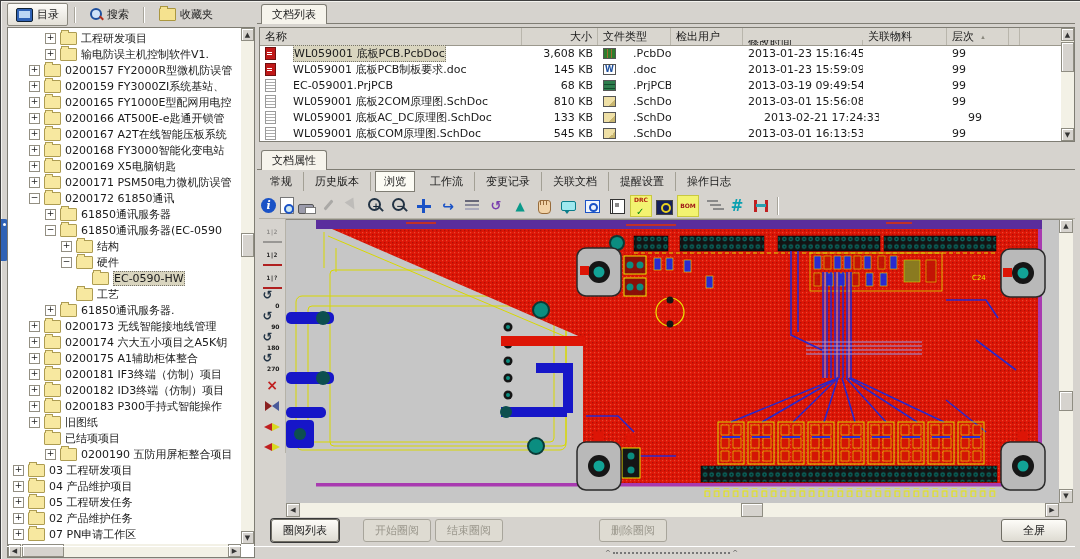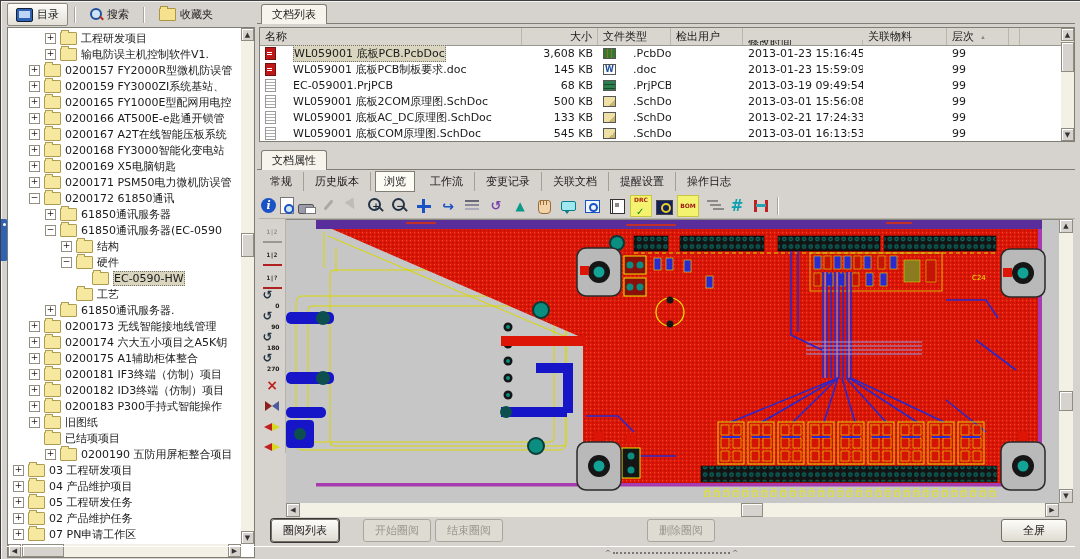--- a/index.html
+++ b/index.html
@@ -389,42 +389,42 @@
           <div class="dcell" style="width: 72px; flex: 0 0 auto;"></div>
           <div class="dcell" style="width: 120px; flex: 0 0 auto;">2013-03-19 09:49:54</div>
           <div class="dcell" style="width: 84px; flex: 0 0 auto;"></div>
           <div class="dcell" style="width: 62px; flex: 0 0 auto;">99</div>
         </div>
         <div class="drow">
           <div class="dcell" style="width: 262px; flex: 0 0 auto;">
             <div class="ni-lines"></div>
             <div>WL059001 底板2COM原理图.SchDoc</div>
           </div>
-          <div class="dcell num" style="width: 76px; flex: 0 0 auto;">500 KB</div>
+          <div class="dcell num" style="width: 76px; flex: 0 0 auto;">810 KB</div>
           <div class="dcell" style="width: 73px; flex: 0 0 auto;">
             <div class="ti ti-schdoc"></div>
             <div>.SchDoc</div>
           </div>
           <div class="dcell" style="width: 72px; flex: 0 0 auto;"></div>
           <div class="dcell" style="width: 120px; flex: 0 0 auto;">2013-03-01 15:56:08</div>
           <div class="dcell" style="width: 84px; flex: 0 0 auto;"></div>
           <div class="dcell" style="width: 62px; flex: 0 0 auto;">99</div>
         </div>
         <div class="drow">
           <div class="dcell" style="width: 262px; flex: 0 0 auto;">
             <div class="ni-lines"></div>
             <div>WL059001 底板AC_DC原理图.SchDoc</div>
           </div>
           <div class="dcell num" style="width: 76px; flex: 0 0 auto;">133 KB</div>
           <div class="dcell" style="width: 73px; flex: 0 0 auto;">
             <div class="ti ti-schdoc"></div>
             <div>.SchDoc</div>
           </div>
           <div class="dcell" style="width: 72px; flex: 0 0 auto;"></div>
-          <div class="dcell" style="width: 120px; flex: 0 0 auto;">2013-02-21 17:24:33</div>
+          <div class="dcell" style="width: 120px; flex: 0 0 auto; margin-left: 16px;">2013-02-21 17:24:33</div>
           <div class="dcell" style="width: 84px; flex: 0 0 auto;"></div>
           <div class="dcell" style="width: 62px; flex: 0 0 auto;">99</div>
         </div>
         <div class="drow">
           <div class="dcell" style="width: 262px; flex: 0 0 auto;">
             <div class="ni-lines"></div>
             <div>WL059001 底板COM原理图.SchDoc</div>
           </div>
           <div class="dcell num" style="width: 76px; flex: 0 0 auto;">545 KB</div>
           <div class="dcell" style="width: 73px; flex: 0 0 auto;">
@@ -726,21 +726,21 @@
   </div>
   <div class="sb abs" style="left:285px;top:502px;width:773px;height:14px;">
     <div class="sbtn" style="left:0;top:0;width:14px;height:14px;">◀</div>
     <div class="sthumb" style="left:455px;top:0;width:22px;height:14px;"></div>
     <div class="sbtn" style="right:0;top:0;width:14px;height:14px;">▶</div>
   </div>
 
   <div class="btn primary abs" style="left:270px;top:518px;width:66px;">圈阅列表</div>
   <div class="btn disabled abs" style="left:362px;top:518px;width:66px;">开始圈阅</div>
   <div class="btn disabled abs" style="left:434px;top:518px;width:66px;">结束圈阅</div>
-  <div class="btn disabled abs" style="left:598px;top:518px;width:66px;margin-left:48px;">删除圈阅</div>
+  <div class="btn disabled abs" style="left:598px;top:518px;width:66px;">删除圈阅</div>
   <div class="btn abs" style="left:1000px;top:518px;width:64px;">全屏</div>
 
   <div id="splitstrip" class="abs">
     <div id="splithandle">
       <span>^</span>
       <span class="dots"></span>
       <span>^</span>
     </div>
   </div>
 </div>

